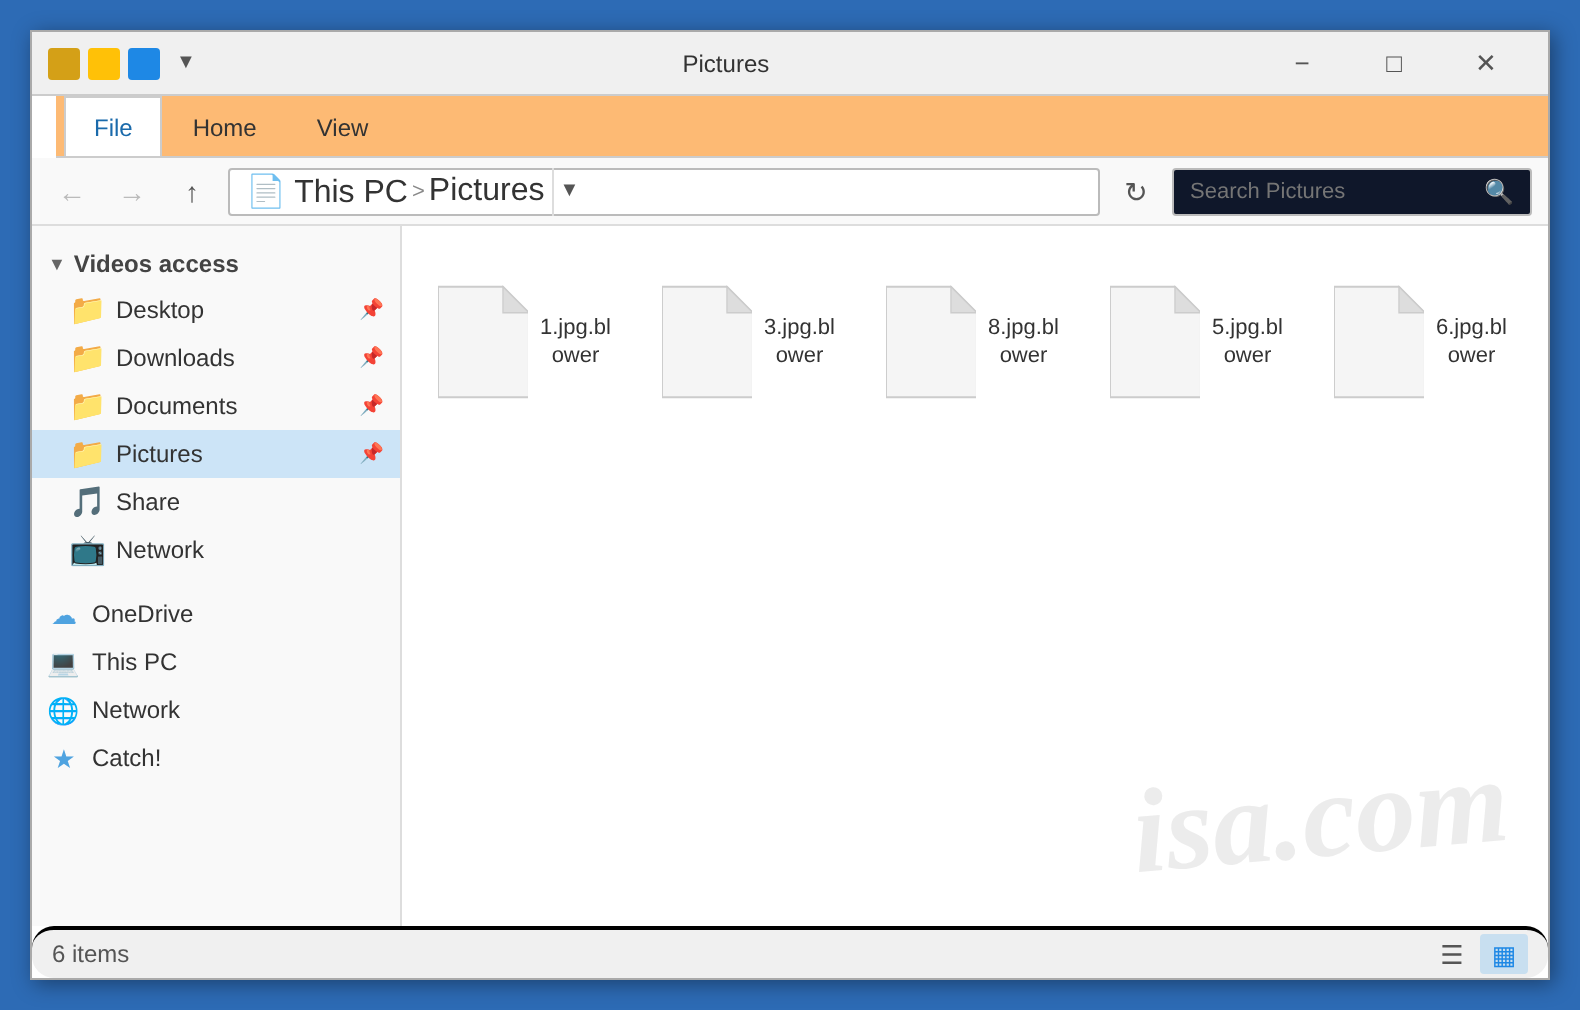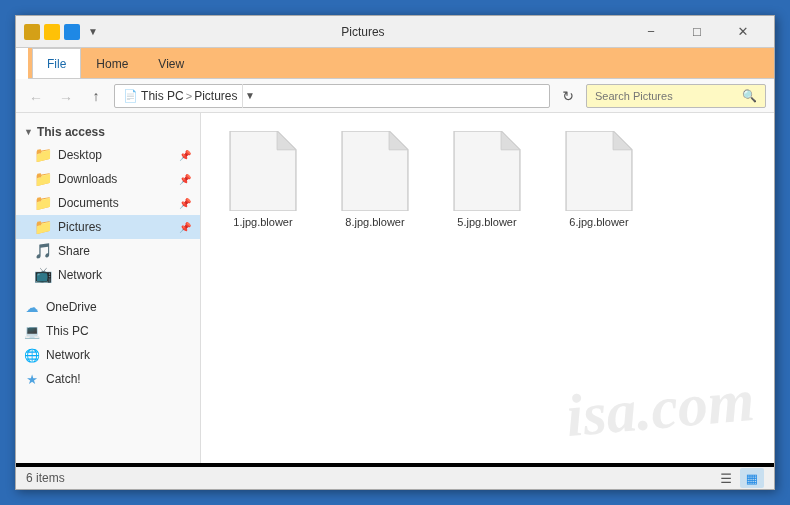--- a/index.html
+++ b/index.html
@@ -140,21 +140,21 @@
       color: #333;
       border-radius: 2px;
     }
     .address-path-items {
       display: flex;
       align-items: center;
       gap: 2px;
     }
     .address-path-item {
       color: #333;
-      font-size: 12px;
+      font-size: 16px;
     }
     .address-path-sep {
       color: #888;
       font-size: 11px;
     }
     .address-path-current {
       font-weight: 500;
     }
     .address-dropdown {
       display: flex;
@@ -181,21 +181,21 @@
       justify-content: center;
       color: #555;
       font-size: 14px;
       cursor: pointer;
       border-radius: 3px;
     }
     .search-box {
       width: 180px;
       height: 24px;
       border: 1px solid #bbb;
-      background: #fef9c3;
+      background: #0f172a;
       display: flex;
       align-items: center;
       padding: 0 8px;
       border-radius: 2px;
       gap: 4px;
     }
     .search-box input {
       border: none;
       outline: none;
       font-size: 11px;
@@ -273,21 +273,21 @@
     }
     .file-grid {
       display: flex;
       flex-wrap: wrap;
       gap: 12px;
       align-content: flex-start;
     }
     .file-item {
       width: 100px;
       display: flex;
-      flex-direction: column;
+      flex-direction: row;
       align-items: center;
       gap: 4px;
       padding: 6px;
       border-radius: 3px;
       cursor: pointer;
     }
     .file-icon {
       width: 70px;
       height: 80px;
       position: relative;
@@ -313,25 +313,26 @@
       font-style: italic;
       font-weight: bold;
       pointer-events: none;
       font-family: serif;
       transform: rotate(-5deg);
     }
     
     .status-bar {
       height: 26px;
       background: #f0f0f0;
-      border-top: 4px solid #000000;
+      border-top: 2px solid #000000;
       display: flex;
       align-items: center;
       padding: 0 10px;
       flex-shrink: 0;
+      border-radius: 11px;
     }
     .status-text {
       flex: 1;
       font-size: 12px;
       color: #555;
     }
     .view-icons {
       display: flex;
       gap: 2px;
     }
@@ -396,21 +397,21 @@
       <span style="color:#888; font-size:12px;">🔍</span>
     </div>
   </div>
 
   <div class="main-content">
 
     <div class="sidebar">
 
       <div class="sidebar-section-header">
         <span class="chevron">▼</span>
-        <span>This access</span>
+        <span>Videos access</span>
       </div>
       <div class="sidebar-item">
         <div class="item-icon">
             <span class="folder-yellow">📁</span>
           </div>
         <span>Desktop</span>
         <span class="pin-icon">📌</span>
       </div>
       <div class="sidebar-item">
         <div class="item-icon">
@@ -482,48 +483,57 @@
           <div class="file-icon">
             <svg viewBox="0 0 70 85" xmlns="http://www.w3.org/2000/svg">
               <polygon points="0,0 50,0 70,20 70,85 0,85" fill="#f5f5f5" stroke="#ccc" stroke-width="1.5"></polygon>
               <polygon points="50,0 70,20 50,20" fill="#ddd" stroke="#ccc" stroke-width="1"></polygon>
             </svg>
           </div>
           <span class="file-name">1.jpg.blower</span>
         </div>
 
 
-
         <div class="file-item">
           <div class="file-icon">
             <svg viewBox="0 0 70 85" xmlns="http://www.w3.org/2000/svg">
               <polygon points="0,0 50,0 70,20 70,85 0,85" fill="#f5f5f5" stroke="#ccc" stroke-width="1.5"></polygon>
               <polygon points="50,0 70,20 50,20" fill="#ddd" stroke="#ccc" stroke-width="1"></polygon>
             </svg>
           </div>
-          <span class="file-name">8.jpg.blower</span>
+          <span class="file-name">3.jpg.blower</span>
         </div>
 
         <div class="file-item">
           <div class="file-icon">
             <svg viewBox="0 0 70 85" xmlns="http://www.w3.org/2000/svg">
               <polygon points="0,0 50,0 70,20 70,85 0,85" fill="#f5f5f5" stroke="#ccc" stroke-width="1.5"></polygon>
               <polygon points="50,0 70,20 50,20" fill="#ddd" stroke="#ccc" stroke-width="1"></polygon>
             </svg>
           </div>
-          <span class="file-name">5.jpg.blower</span>
+          <span class="file-name">8.jpg.blower</span>
         </div>
 
         <div class="file-item">
           <div class="file-icon">
             <svg viewBox="0 0 70 85" xmlns="http://www.w3.org/2000/svg">
               <polygon points="0,0 50,0 70,20 70,85 0,85" fill="#f5f5f5" stroke="#ccc" stroke-width="1.5"></polygon>
               <polygon points="50,0 70,20 50,20" fill="#ddd" stroke="#ccc" stroke-width="1"></polygon>
             </svg>
           </div>
+          <span class="file-name">5.jpg.blower</span>
+        </div>
+
+        <div class="file-item">
+          <div class="file-icon">
+            <svg viewBox="0 0 70 85" xmlns="http://www.w3.org/2000/svg">
+              <polygon points="0,0 50,0 70,20 70,85 0,85" fill="#f5f5f5" stroke="#ccc" stroke-width="1.5"></polygon>
+              <polygon points="50,0 70,20 50,20" fill="#ddd" stroke="#ccc" stroke-width="1"></polygon>
+            </svg>
+          </div>
           <span class="file-name">6.jpg.blower</span>
         </div>
       </div>
 
       <div class="watermark">isa.com</div>
     </div>
   </div>
 
   <div class="status-bar">
     <span class="status-text">6 items</span>

